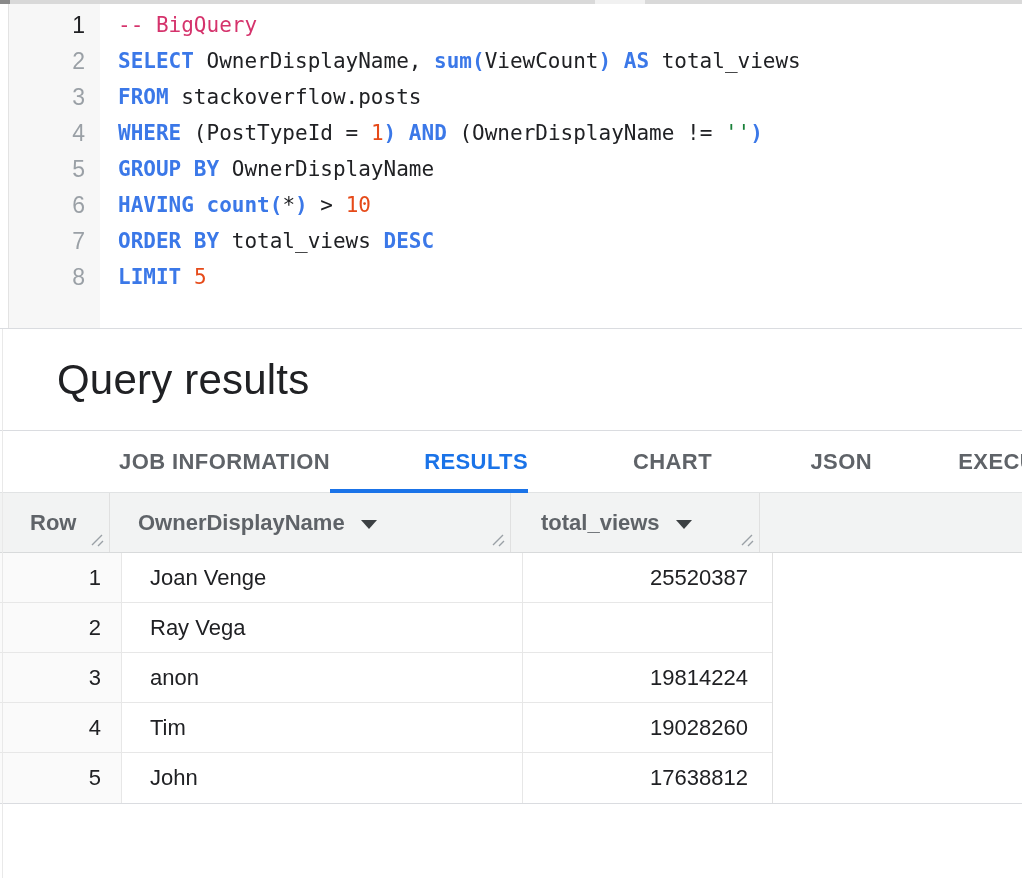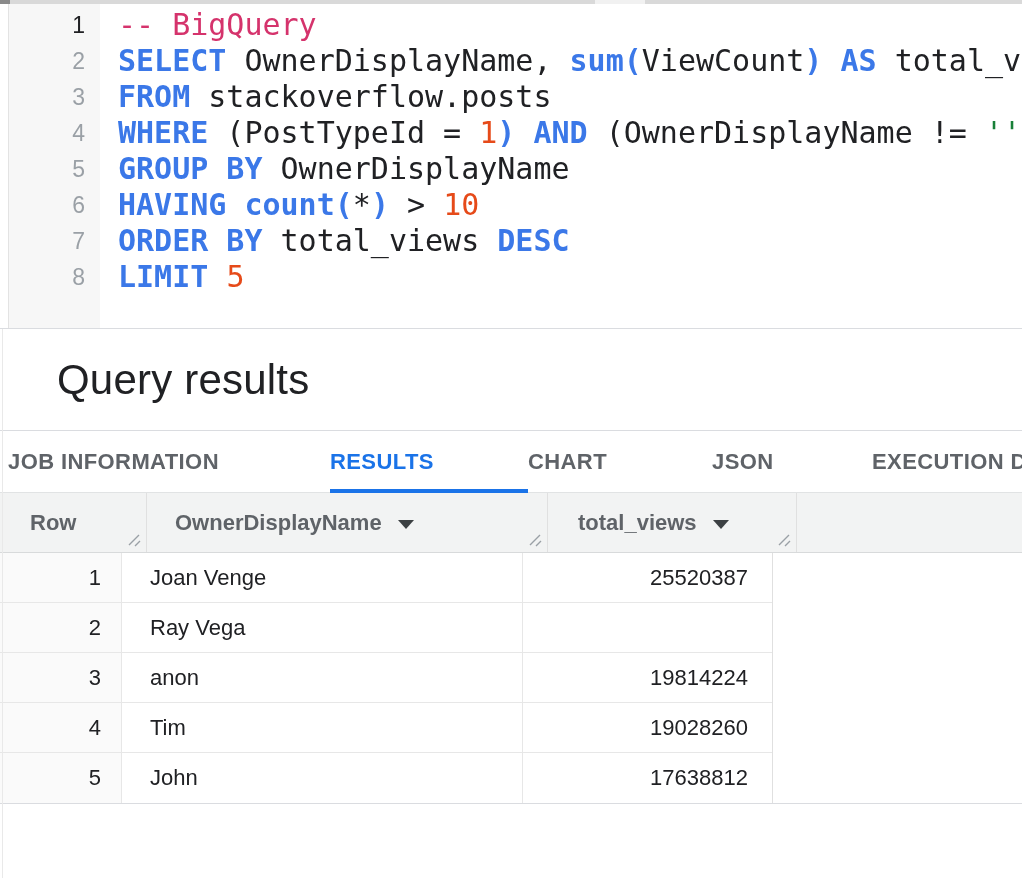--- a/index.html
+++ b/index.html
@@ -20,21 +20,21 @@
   .gutter-bg { position: absolute; top: 0; left: 8px; width: 92px; height: 100%; background: #f7f7f7; border-left: 1px solid #e3e3e3; }
   .code-lines { position: absolute; top: 3px; left: 0; width: 100%; }
   .line { display: flex; height: 36px; line-height: 36px; }
   .ln {
     width: 100px; padding-right: 15px; text-align: right; flex: 0 0 auto;
     font-family: "Liberation Sans", sans-serif; font-size: 23px; color: #9aa0a6;
   }
   .ln.active { color: #202124; }
   .code {
     padding-left: 18px; white-space: pre;
-    font-family: "DejaVu Sans Mono", monospace; font-size: 30px; color: #202124;
+    font-family: "DejaVu Sans Mono", monospace; font-size: 21px; color: #202124;
   }
   .tok-keyword { color: var(--kw, #3b78e8); font-weight: bold; }
   .tok-comment { color: var(--cm, #d5336c); }
   .tok-number  { color: var(--nm, #e64a19); }
   .tok-string  { color: var(--st, #188038); }
   .tok-plain   { color: var(--pl, #202124); }
 
   .hdivider { position: absolute; left: 0; width: 1022px; height: 1px; background: #dadce0; }
   .left-edge { position: absolute; left: 2px; top: 329px; bottom: 0; width: 1px; background: #e9e9e9; z-index: 5; }
 
@@ -42,40 +42,40 @@
   .qr-header { position: absolute; top: 329px; left: 0; width: 1022px; height: 101px; display: flex; align-items: center; background: #fff; }
   .qr-title { font-size: 42px; font-weight: 400; color: #202124; margin-left: 57px; letter-spacing: 0.2px; }
 
   
   .tabbar {
     position: absolute; top: 431px; left: 0; width: 1022px; height: 62px;
     display: flex; align-items: stretch; padding-left: 8px;
     border-bottom: 1px solid #e1e3e4; background: #fff;
   }
   .tab {
-    position: relative; display: flex; align-items: center; justify-content: flex-start;
+    position: relative; display: flex; align-items: center; justify-content: flex-end;
     font-size: 22px; font-weight: 700; letter-spacing: 0.4px; color: #5f6368;
     cursor: pointer; flex: 0 0 auto; white-space: nowrap;
   }
   .tab:nth-child(1) { width: 322px; }
   .tab:nth-child(2) { width: 198px; }
   .tab:nth-child(3) { width: 184px; }
   .tab:nth-child(4) { width: 160px; }
   .tab:nth-child(5) { width: 320px; }
   .tab.active { color: var(--accent, #1a73e8); }
   .tab.active::after { content: ""; position: absolute; left: 0; right: 0; bottom: -1px; height: 4px; background: var(--accent, #1a73e8); }
 
   
   .rtable { position: absolute; top: 493px; left: 0; width: 1022px; }
   .thead { display: flex; height: 60px; background: #f2f3f3; border-bottom: 1px solid #d8dadb; }
   .th {
     position: relative; display: flex; align-items: center;
     font-size: 22px; font-weight: 700; color: #5f6368;
   }
-  .th-row   { width: 147px; padding-left: 30px; border-right: 1px solid #e0e0e0; }
+  .th-row   { width: 110px; padding-left: 30px; border-right: 1px solid #e0e0e0; }
   .th-owner { width: 401px; padding-left: 28px; border-right: 1px solid #e0e0e0; }
   .th-views { width: 249px; padding-left: 30px; border-right: 1px solid #e0e0e0; }
   .th-fill  { flex: 1; }
   .sort-arrow {
     display: inline-block; width: 0; height: 0; margin-left: 16px; margin-top: 3px;
     border-left: 8px solid transparent; border-right: 8px solid transparent;
     border-top: 9px solid #3c4043; cursor: pointer;
   }
   .grip { position: absolute; right: 5px; bottom: 5px; width: 15px; height: 15px; cursor: col-resize; }
   .grip svg { display: block; }

